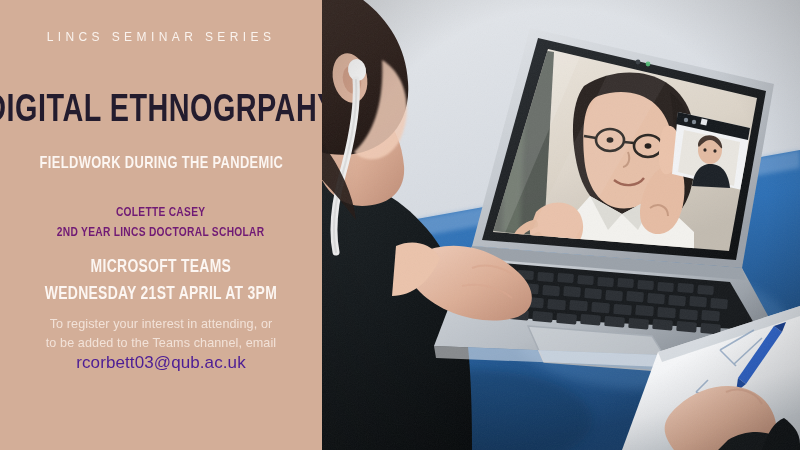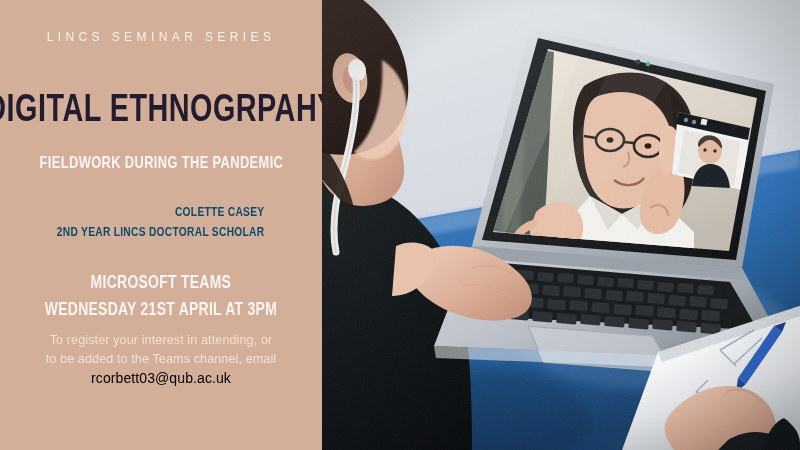--- a/index.html
+++ b/index.html
@@ -49,35 +49,35 @@
     letter-spacing:0.4px;
     color:#FCF6F2;
     text-align:center;
     white-space:nowrap;
     transform:scaleY(1.2) scaleX(0.92);
     transform-origin:center top;
   }
 
   .speaker-block {
     margin-top:37px;
-    text-align:right;
-    color:#0c4a6e;
+    text-align:center;
+    color:#701a75;
   }
   .speaker-name, .speaker-role {
     font-size:11px;
     font-weight:700;
     letter-spacing:0.3px;
     white-space:nowrap;
     transform:scaleY(1.22) scaleX(0.93);
     transform-origin:center center;
   }
   .speaker-role { margin-top:8px; }
 
   .event-block {
-    margin-top:36px;
+    margin-top:20px;
     text-align:center;
     color:#FCF6F2;
   }
   .event-platform, .event-datetime {
     font-size:15px;
     font-weight:700;
     letter-spacing:0.3px;
     white-space:nowrap;
     transform:scaleY(1.22) scaleX(0.93);
     transform-origin:center center;
@@ -90,24 +90,24 @@
     width:260px;
   }
   .register-line {
     font-size:12.6px;
     line-height:19px;
     font-weight:400;
     color:#F2E2D8;
     letter-spacing:0.1px;
   }
   .register-email {
-    font-size:14px;
+    font-size:17px;
     line-height:19px;
     font-weight:400;
-    color:#000000;
+    color:#4c1d95;
     letter-spacing:0.1px;
   }
 
   
   .photo {
     position:relative;
     flex:1 1 auto;
     height:450px;
     overflow:hidden;
     background:#0F1418;

